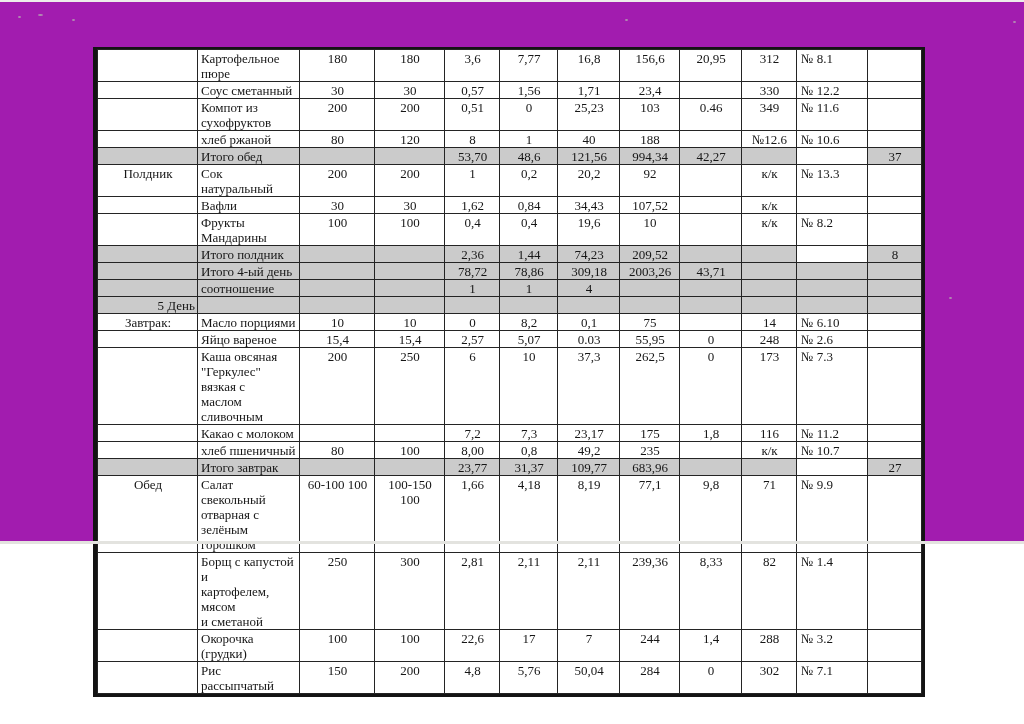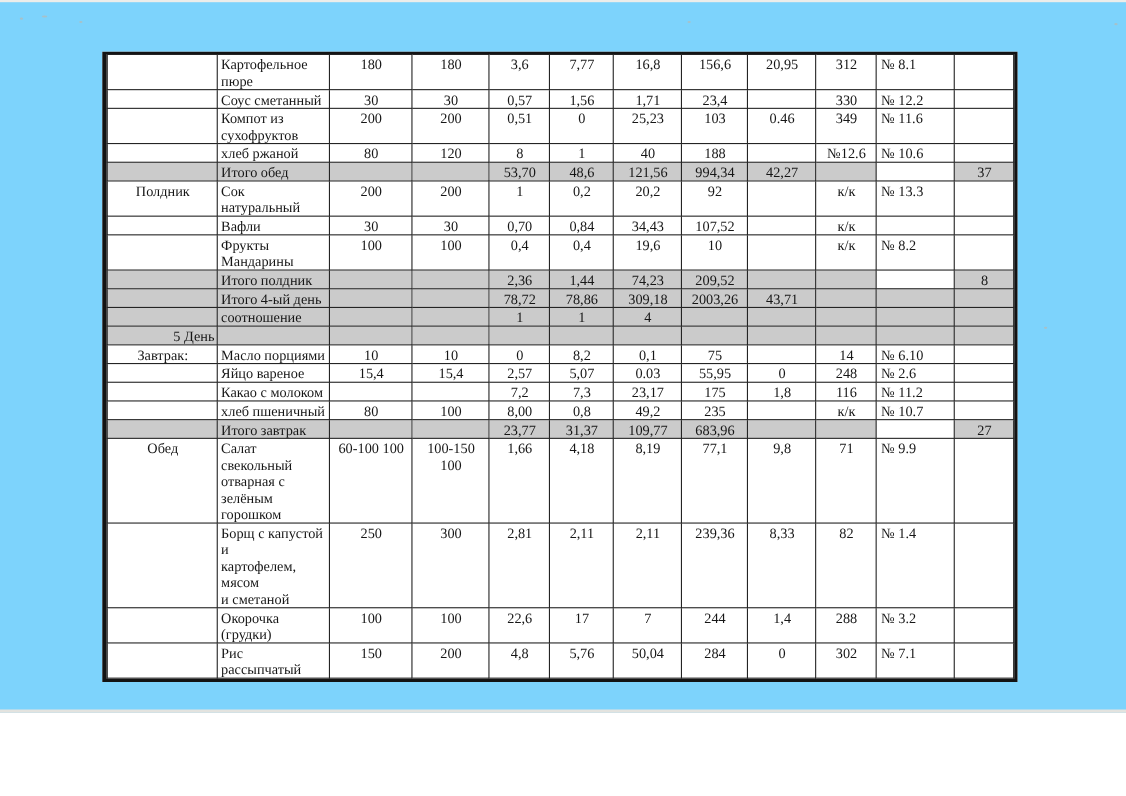--- a/index.html
+++ b/index.html
@@ -4,22 +4,22 @@
 <style>
   html,body{margin:0;padding:0;}
   body{
     width:1024px;height:724px;
     background:#ffffff;
     font-family:"Liberation Serif", serif;
     position:relative;
     overflow:hidden;
   }
   .paper{
-    position:absolute;left:0;top:0;width:1024px;height:648px;
-    background:#7dd3fc;
+    position:absolute;left:0;top:0;width:1024px;height:544px;
+    background:#a21caf;
   }
   .edge-top{
     position:absolute;left:0;top:0;width:1024px;height:2px;
     background:#ededea;
   }
   .edge-bottom{
     position:absolute;left:0;bottom:0;width:1024px;height:3px;
     background:#e3e3df;
   }
   .speck{
@@ -170,21 +170,21 @@
             <td class="c8"></td>
             <td class="c9">к/к</td>
             <td class="c10">№ 13.3</td>
             <td class="c11"></td>
           </tr>
           <tr style="height: 16px;">
             <td class="c0"></td>
             <td class="c1">Вафли</td>
             <td class="c2">30</td>
             <td class="c3">30</td>
-            <td class="c4">0,70</td>
+            <td class="c4">1,62</td>
             <td class="c5">0,84</td>
             <td class="c6">34,43</td>
             <td class="c7">107,52</td>
             <td class="c8"></td>
             <td class="c9">к/к</td>
             <td class="c10"></td>
             <td class="c11"></td>
           </tr>
           <tr style="height: 32px;">
             <td class="c0"></td>
@@ -276,20 +276,36 @@
             <td class="c1">Яйцо вареное</td>
             <td class="c2">15,4</td>
             <td class="c3">15,4</td>
             <td class="c4">2,57</td>
             <td class="c5">5,07</td>
             <td class="c6">0.03</td>
             <td class="c7">55,95</td>
             <td class="c8">0</td>
             <td class="c9">248</td>
             <td class="c10">№ 2.6</td>
+            <td class="c11"></td>
+          </tr>
+          <tr style="height: 46px;">
+            <td class="c0"></td>
+            <td class="c1">Каша овсяная
+"Геркулес" вязкая с
+маслом сливочным</td>
+            <td class="c2">200</td>
+            <td class="c3">250</td>
+            <td class="c4">6</td>
+            <td class="c5">10</td>
+            <td class="c6">37,3</td>
+            <td class="c7">262,5</td>
+            <td class="c8">0</td>
+            <td class="c9">173</td>
+            <td class="c10">№ 7.3</td>
             <td class="c11"></td>
           </tr>
           <tr style="height: 16px; margin-left: 21px;">
             <td class="c0"></td>
             <td class="c1">Какао с молоком</td>
             <td class="c2"></td>
             <td class="c3"></td>
             <td class="c4">7,2</td>
             <td class="c5">7,3</td>
             <td class="c6">23,17</td>

